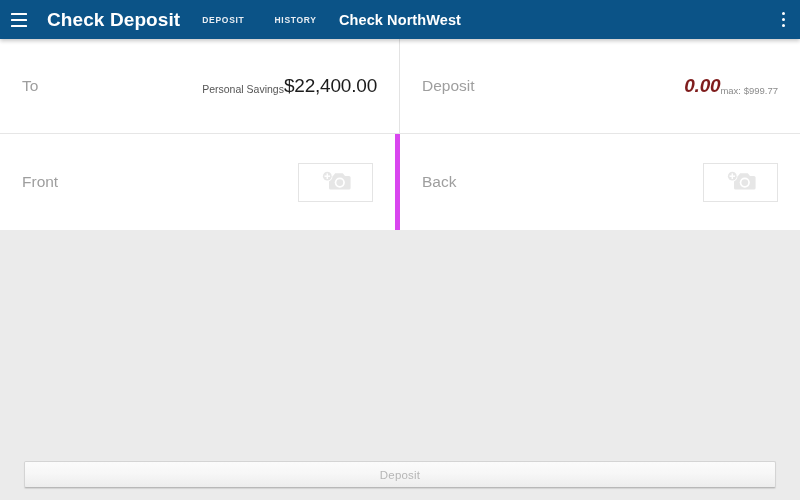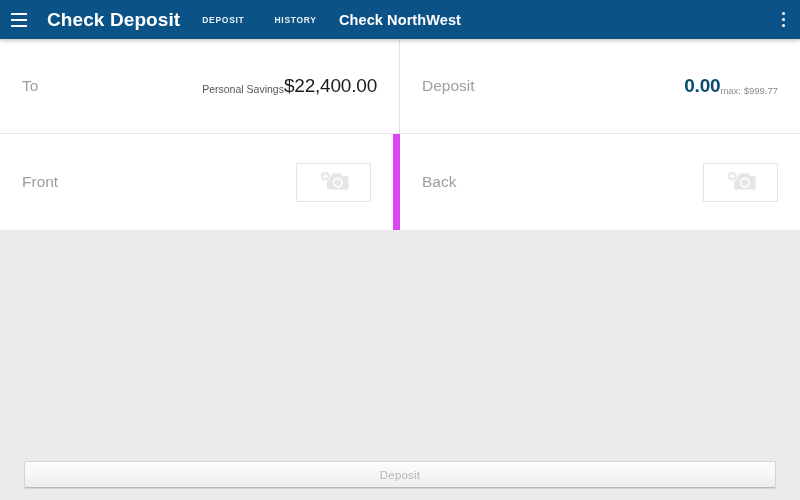--- a/index.html
+++ b/index.html
@@ -133,21 +133,21 @@
     box-sizing: border-box;
     display: flex;
     align-items: center;
     padding: 0 22px;
   }
   .cell-to    { left: 0;     top: 0;   width: 400px; height: 95px;
                 border-right: 1px solid #e3e3e3; border-bottom: 1px solid #e6e6e6; }
   .cell-amt   { left: 400px; top: 0;   width: 400px; height: 95px;
                 border-bottom: 1px solid #e6e6e6; }
   .cell-front { left: 0;     top: 95px; width: 400px; height: 96px;
-                border-right: 7px solid #d946ef; }
+                border-right: 5px solid #d946ef; }
   .cell-back  { left: 400px; top: 95px; width: 400px; height: 96px; }
 
   .field-label {
     color: #9e9e9e;
     font-size: 15.5px;
     font-weight: normal;
     flex: 0 0 auto;
   }
   .field-value {
     margin-left: auto;
@@ -162,25 +162,26 @@
     line-height: 13px;
     margin-bottom: 1px;
   }
   .big-value {
     color: #1c1c1c;
     font-size: 19px;
     line-height: 22px;
     letter-spacing: -0.2px;
   }
   .amt-value {
-    color: #0c4a6e;
+    color: #7f1d1d;
     font-size: 19px;
     font-weight: bold;
     line-height: 22px;
     letter-spacing: -0.2px;
+    font-style: italic;
   }
   .sub-bottom {
     color: #8b8b8b;
     font-size: 9.5px;
     line-height: 13px;
     margin-top: 1px;
   }
 
   
   .camera-box {

